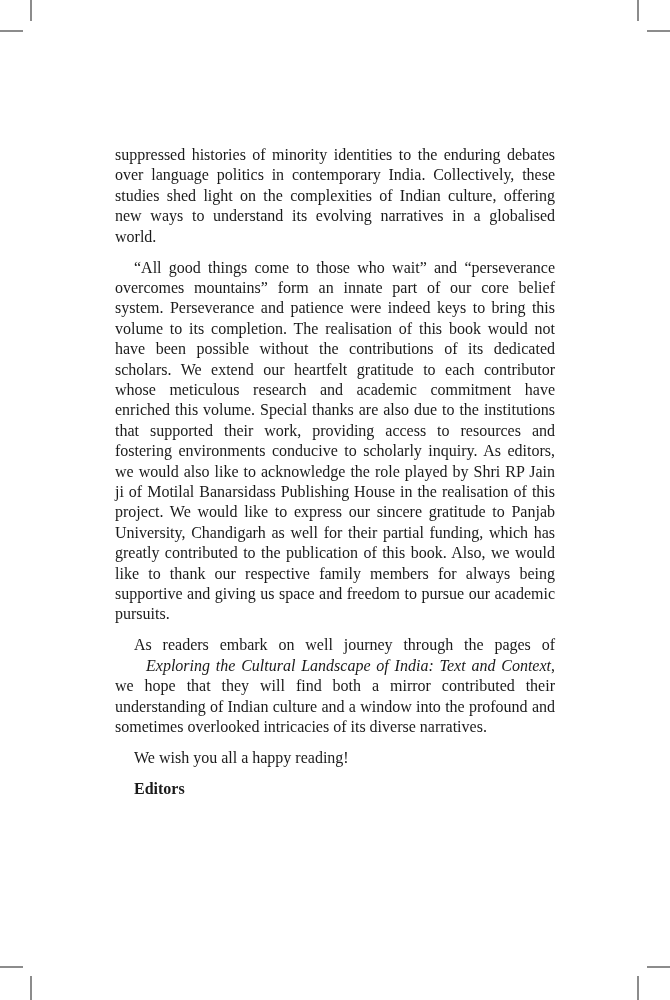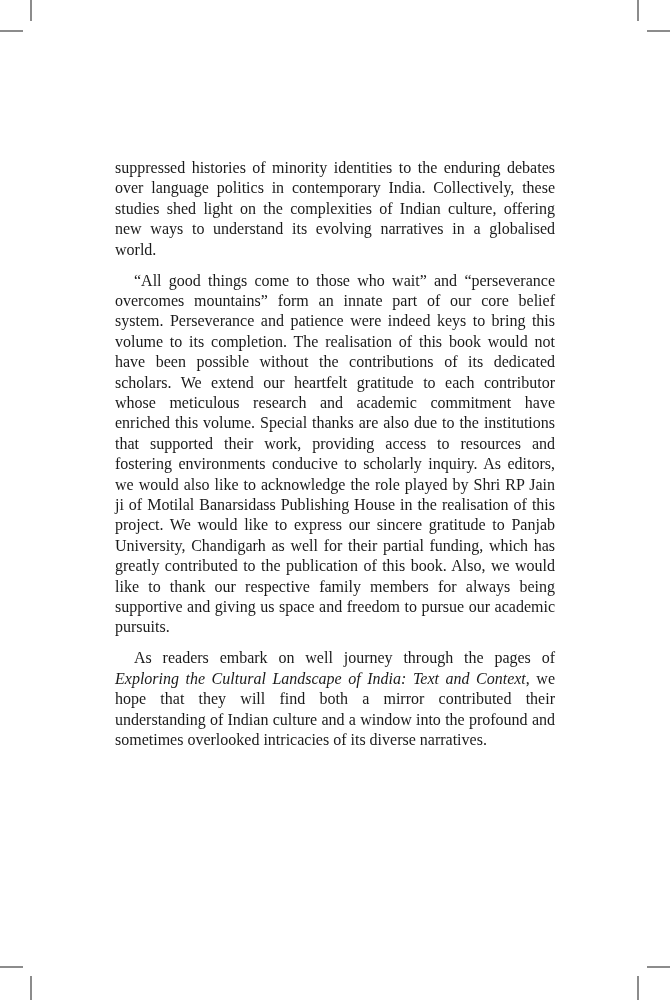--- a/index.html
+++ b/index.html
@@ -35,39 +35,40 @@
     .crop.tr-v { left: 637px; top: 0; }
     .crop.tr-h { right: 0; top: 30px; }
     .crop.bl-h { left: 0; top: 966px; }
     .crop.bl-v { left: 30px; top: 976px; height: 24px; }
     .crop.br-h { right: 0; top: 966px; }
     .crop.br-v { left: 637px; top: 976px; height: 24px; }
     
     .text-block {
       position: absolute;
       left: 115px;
-      top: 158px;
+      top: 145px;
       width: 440px;
       color: var(--text);
       font-size: 16px;
       line-height: 20.4px;
       text-align: justify;
     }
     .text-block p {
       margin: 0 0 10.5px 0;
       text-indent: 19px;
     }
     .text-block p.no-indent {
       text-indent: 0;
     }
     .text-block p.signature {
       font-weight: bold;
     }
     .text-block em {
       font-style: italic;
+      margin-left: 31px;
     }
   </style>
 </head>
 <body>
 
 <div class="page">
 
   <div class="crop v tl-v"></div>
   <div class="crop h tl-h"></div>
   <div class="crop v tr-v"></div>
@@ -77,16 +78,18 @@
   <div class="crop h br-h"></div>
   <div class="crop v br-v"></div>
 
   <main class="text-block">
     <p class="no-indent">suppressed histories of minority identities to the enduring debates over language politics in contemporary India. Collectively, these studies shed light on the complexities of Indian culture, offering new ways to understand its evolving narratives in a globalised world.</p>
 
     <p>“All good things come to those who wait” and “perseverance overcomes mountains” form an innate part of our core belief system. Perseverance and patience were indeed keys to bring this volume to its completion. The realisation of this book would not have been possible without the contributions of its dedicated scholars. We extend our heartfelt gratitude to each contributor whose meticulous research and academic commitment have enriched this volume. Special thanks are also due to the institutions that supported their work, providing access to resources and fostering environments conducive to scholarly inquiry. As editors, we would also like to acknowledge the role played by Shri RP Jain ji of Motilal Banarsidass Publishing House in the realisation of this project. We would like to express our sincere gratitude to Panjab University, Chandigarh as well for their partial funding, which has greatly contributed to the publication of this book. Also, we would like to thank our respective family members for always being supportive and giving us space and freedom to pursue our academic pursuits.</p>
 
     <p><span>As readers embark on well journey through the pages of </span><em>Exploring the Cultural Landscape of India: Text and Context</em><span>, we hope that they will find both a mirror contributed their understanding of Indian culture and a window into the profound and sometimes overlooked intricacies of its diverse narratives.</span></p>
 
+    <p>We wish you all a happy reading!</p>
 
+    <p class="signature">Editors</p>
   </main>
 
 </div>
 
 </body></html>

